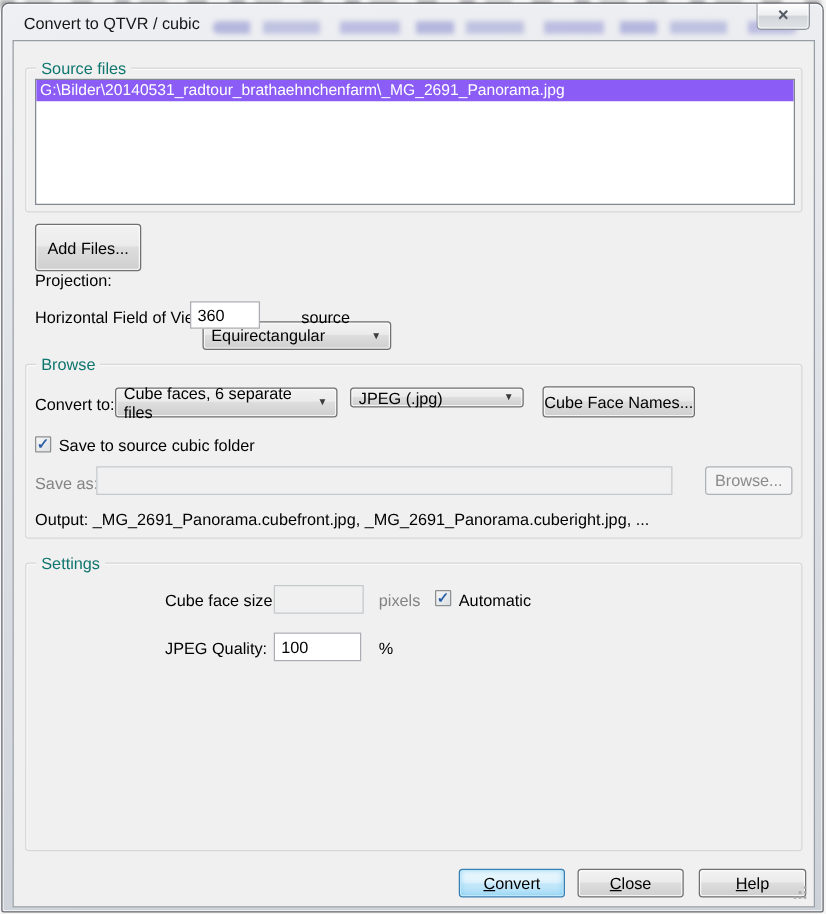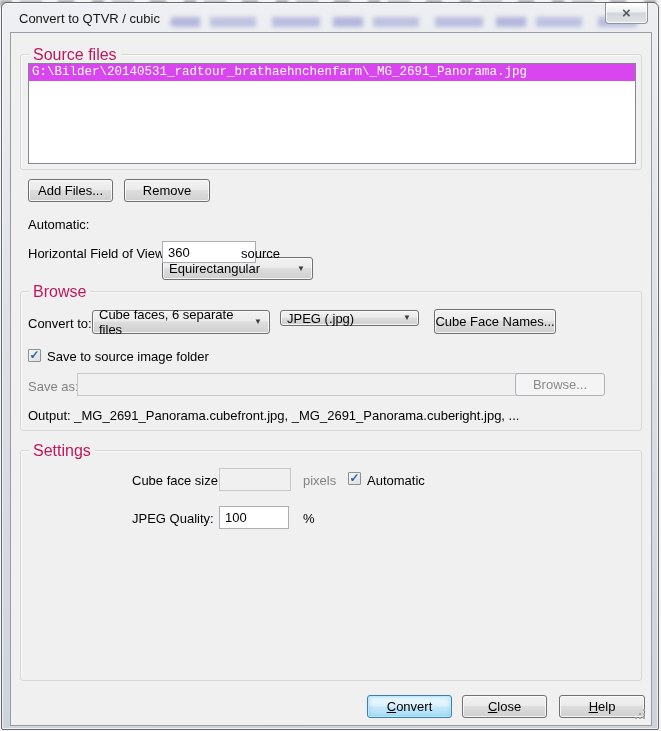--- a/index.html
+++ b/index.html
@@ -37,28 +37,28 @@
     display:flex; align-items:center; justify-content:center; cursor:default; }
   .close-glyph { font-size:15px; font-weight:bold; color:#555b63; line-height:1; margin-top:-2px; }
 
   
   .client { position:absolute; left:8px; top:29px; width:642px; height:694px;
     background:#f0f0f0; border:1px solid #979da4; }
 
   .group { position:absolute; border:1px solid #d8d8d8; border-radius:3px;
     box-shadow: inset 1px 1px 0 rgba(255,255,255,.6); }
   .legend { position:absolute; top:-8px; left:8px; background:#f0f0f0; padding:0 4px;
-    font-size:16px; color:#be185d; line-height:15px; }
+    font-size:13px; color:#0f766e; line-height:15px; }
 
   .lbl { position:absolute; font-size:13px; color:#000; white-space:nowrap; }
   .lbl.disabled { color:#838383; }
 
   .listbox { position:absolute; background:#fff; border:1px solid #828790; overflow:hidden; }
   .list-item { height:17px; line-height:17px; font-size:12.5px; padding:0 3px; white-space:nowrap; }
-  .list-item.selected { background:#d946ef; color:#fff;font-family:Liberation Mono, monospace; }
+  .list-item.selected { background:#8b5cf6; color:#fff; }
 
   .btn { position:absolute; border:1px solid #707070; border-radius:3px;
     background: linear-gradient(#f2f2f2, #ebebeb 45%, #dddddd 50%, #cfcfcf);
     box-shadow: inset 0 0 0 1px rgba(252,252,252,.85);
     font-family:"Liberation Sans", sans-serif; font-size:13px; color:#000;
     display:flex; align-items:center; justify-content:center; cursor:default; }
   .btn.disabled { background:#f4f4f4; border-color:#aeb2b7; color:#8b8b8b; box-shadow:none; }
   .btn.default { border-color:#3c7fb1;
     background: linear-gradient(#f1fafe, #def2fc 45%, #c3e7f9 55%, #aedff7);
     box-shadow: inset 0 0 0 1px #bfe9fb, inset 0 0 5px rgba(64,180,240,.55); }
@@ -104,55 +104,54 @@
     </div>
 
     <div class="client">
 
       <div class="group" style="left:9px; top:21px; width:622px; height:116px;">
         <span class="legend">Source files</span>
       </div>
       <div class="listbox" style="left:17px; top:30px; width:608px; height:101px;">
         <div class="list-item selected">G:\Bilder\20140531_radtour_brathaehnchenfarm\_MG_2691_Panorama.jpg</div>
       </div>
-      <div class="btn" style="left:17px; top:146px; width:85px; height:23px;">Add Files...</div>
-      <div class="btn" style="left:113px; top:146px; width:86px; height:23px;">Remove</div>
+      <div class="btn" style="left:17px; top:146px; width:85px; height:38px;">Add Files...</div>
 
-      <span class="lbl" style="left:17px; top:184px;">Automatic:</span>
+      <span class="lbl" style="left:17px; top:184px;">Projection:</span>
       <div class="combo" style="left:151px; top:180px; width:151px; height:23px;margin-top:44px;">
         <span>Equirectangular</span>
         <span class="combo-arrow">▼</span>
       </div>
 
       <span class="lbl" style="left:17px; top:213px;">Horizontal Field of View:</span>
-      <input class="txt" style="left: 151px; top: 208px; width: 94px; height: 22px;" value="360">
+      <input class="txt" style="left: 141px; top: 208px; width: 56px; height: 22px;" value="360">
       <span class="lbl" style="left:230px; top:213px;">source</span>
 
       <div class="group" style="left:9px; top:258px; width:622px; height:140px;">
         <span class="legend">Browse</span>
       </div>
       <span class="lbl" style="left:17px; top:283px;">Convert to:</span>
       <div class="combo" style="left:81px; top:277px; width:178px; height:24px;">
         <span>Cube faces, 6 separate files</span>
         <span class="combo-arrow">▼</span>
       </div>
       <div class="combo" style="left:269px; top:277px; width:139px; height:16px;">
         <span>JPEG (.jpg)</span>
         <span class="combo-arrow">▼</span>
       </div>
       <div class="btn" style="left:423px; top:276px; width:122px; height:25px;">Cube Face Names...</div>
 
       <div class="checkbox checked" style="left:17px; top:316px;">
         <span class="check">✓</span>
       </div>
-      <span class="lbl" style="left:36px; top:316px;">Save to source image folder</span>
+      <span class="lbl" style="left:36px; top:316px;">Save to source cubic folder</span>
 
       <span class="lbl disabled" style="left:17px; top:346px;">Save as:</span>
       <input class="txt" style="left: 66px; top: 340px; width: 461px; height: 23px;" disabled="" value="">
-      <div class="btn disabled" style="left:504px; top:340px; width:90px; height:23px;">Browse...</div>
+      <div class="btn disabled" style="left:553px; top:340px; width:70px; height:23px;">Browse...</div>
 
       <span class="out-line" style="left:17px; top:375px;text-align:center;">Output: _MG_2691_Panorama.cubefront.jpg, _MG_2691_Panorama.cuberight.jpg, ...</span>
 
       <div class="group" style="left:9px; top:417px; width:622px; height:231px;">
         <span class="legend">Settings</span>
       </div>
       <span class="lbl" style="left:121px; top:440px;">Cube face size:</span>
       <input class="txt" style="left: 208px; top: 435px; width: 72px; height: 23px;" disabled="" value="">
       <span class="lbl disabled" style="left:292px; top:440px;">pixels</span>
       <div class="checkbox checked" style="left:337px; top:439px;">

